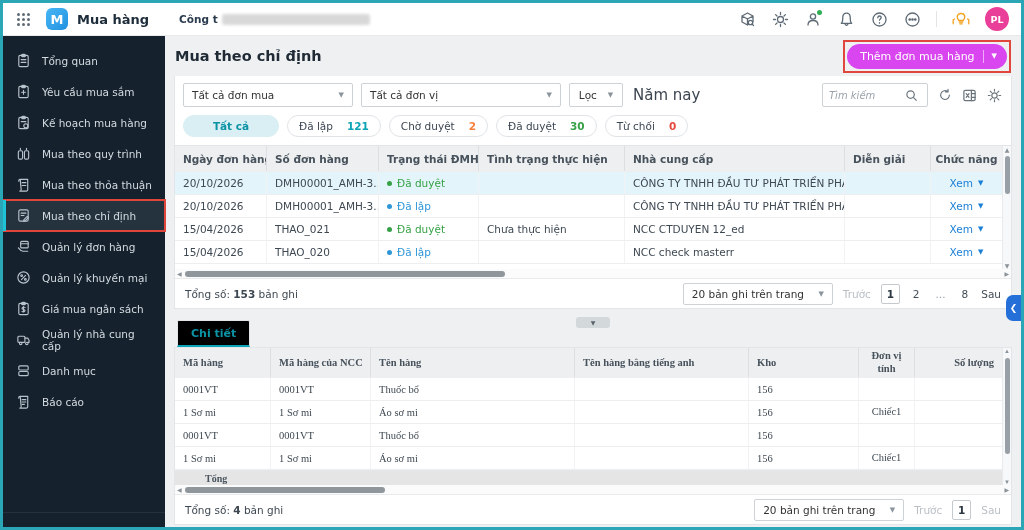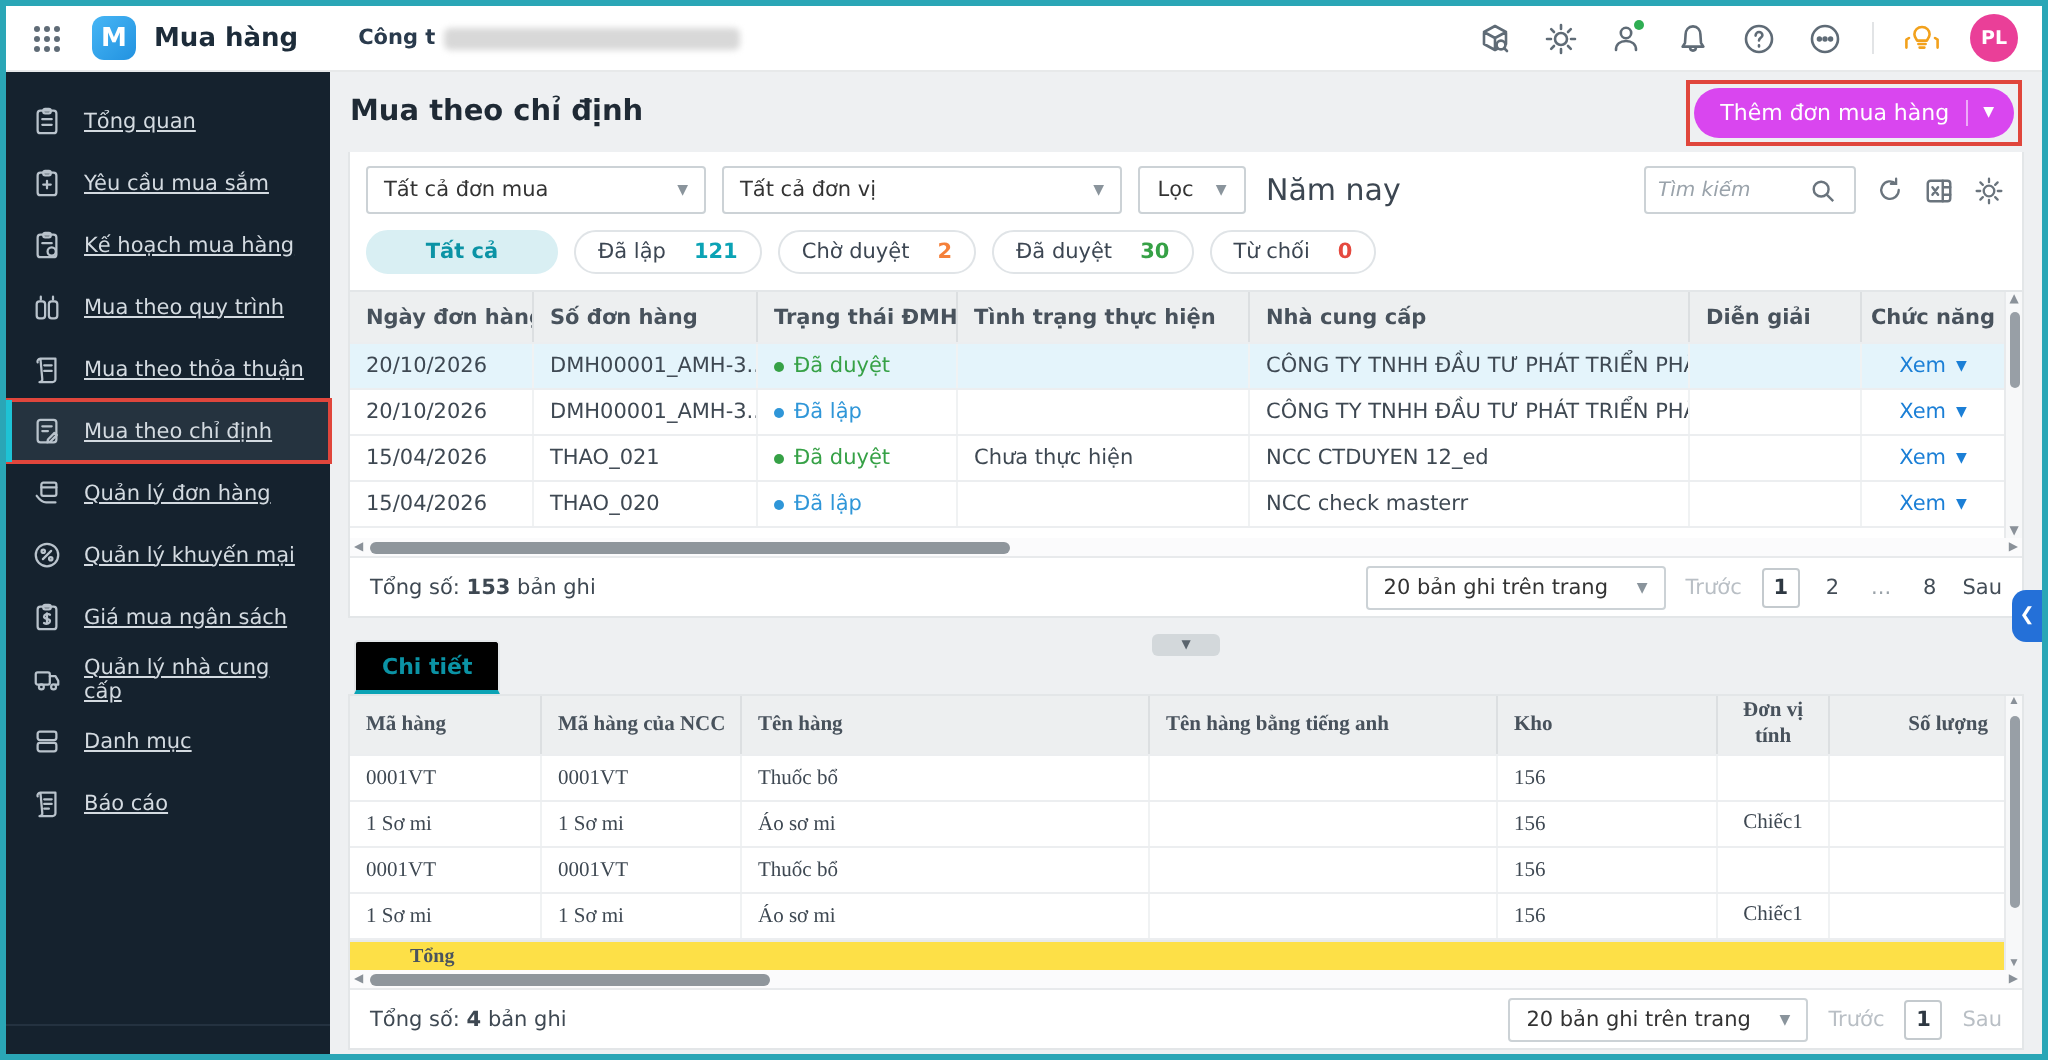--- a/index.html
+++ b/index.html
@@ -26,21 +26,21 @@
   .tb-sep { width:1px; height:16px; background:#e2e4e6; }
   .green-dot { position:absolute; top:0; right:0; width:5px; height:5px; background:#2fae53; border-radius:50%; }
   .avatar { width:24px; height:24px; border-radius:50%; background:#ea3f98; color:#fff; font-size:9.5px;
             font-weight:bold; display:flex; align-items:center; justify-content:center; cursor:pointer; }
 
   
   .body { flex:1; display:flex; min-height:0; }
   .sidebar { flex:0 0 162px; background:#15222e; padding-top:9px; position:relative; }
   .sidebar::after { content:''; position:absolute; bottom:14px; left:0; right:0; border-top:1px solid #243240; }
   .side-item { height:31px; display:flex; align-items:center; gap:11px; padding:0 13px;
-               font-size:10.5px; color:#d4dbe1; cursor:pointer; position:relative; font-weight:500;text-decoration:underline; }
+               font-size:10.5px; color:#d4dbe1; cursor:pointer; position:relative; font-weight:500; }
   .side-item svg { stroke:#b9c3cc; fill:none; stroke-width:1.2; stroke-linecap:round; stroke-linejoin:round; flex:0 0 15px; }
   .side-item.active { background:#25333f; outline:2px solid #e0463c; outline-offset:-1px; }
   .side-item.active::before { content:''; position:absolute; left:0; top:0; bottom:0; width:3px; background:#1ec3d5; }
 
   
   .main { flex:1; display:flex; flex-direction:column; min-width:0; background:#eef0f2; }
   .title-row { flex:0 0 40px; display:flex; align-items:center; padding:0 10px; }
   .page-title { font-size:14.5px; color:#1f2a35; font-weight:bold; }
   .add-wrap { margin-left:auto; border:2px solid #e0463c; padding:2px; }
   .add-btn { background:#d946ef; color:#fff; border:none; border-radius:14px; height:25px; display:flex;
@@ -122,21 +122,21 @@
 
   
   .gap { flex:0 0 38px; position:relative; }
   .collapse-pill { position:absolute; left:50%; top:8px; transform:translateX(-50%); width:34px; height:11px;
                    background:#d3d8db; border-radius:3px; display:flex; align-items:center; justify-content:center;
                    font-size:6px; color:#5a646d; cursor:pointer; }
   .chitiet-tab { position:absolute; left:12px; bottom:0; background:#000000; border:1px solid #e3e6e8;
                  border-bottom:2px solid #0ba3b5; height:27px; padding:0 13px; display:flex; align-items:center;
                  color:#0b93a5; font-size:11px; font-weight:600; border-radius:2px 2px 0 0; cursor:pointer; }
 
-  .sumrow { height:15px; background:#fde047; display:flex; align-items:center; font-size:10px; font-weight:600;
+  .sumrow { height:15px; background:#e5e5e5; display:flex; align-items:center; font-size:10px; font-weight:600;
             color:#4a545e; border-top:1px solid #e6e9ea; padding-left:30px; }
 
   .right-chevron { position:absolute; right:0; top:292px; width:15px; height:26px; background:#2470d8;
                    border-radius:7px 0 0 7px; color:#fff; display:flex; align-items:center; justify-content:center;
                    font-size:9px; cursor:pointer; }
 </style>
 </head>
 <body>
 
 <div class="screen">

